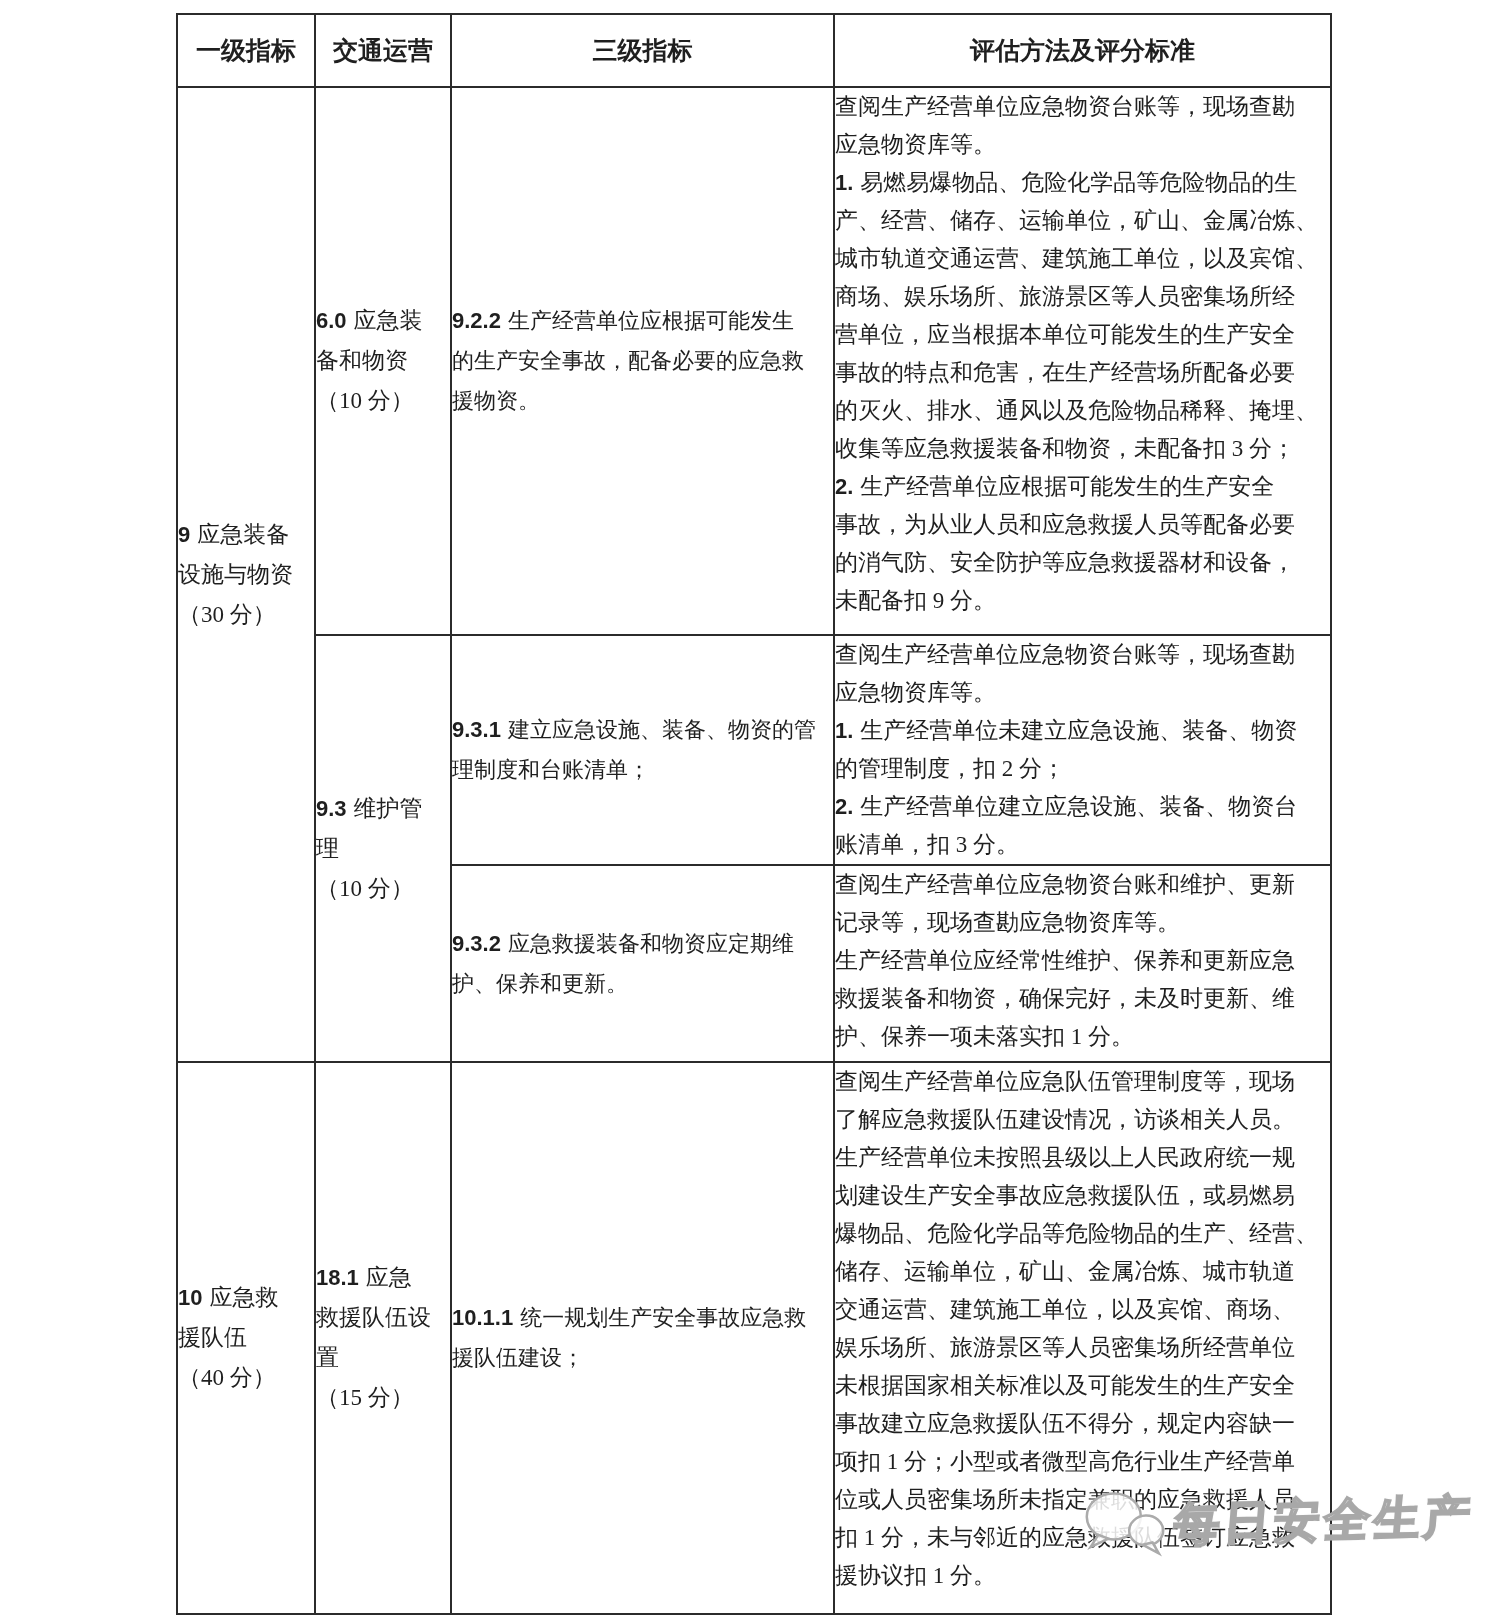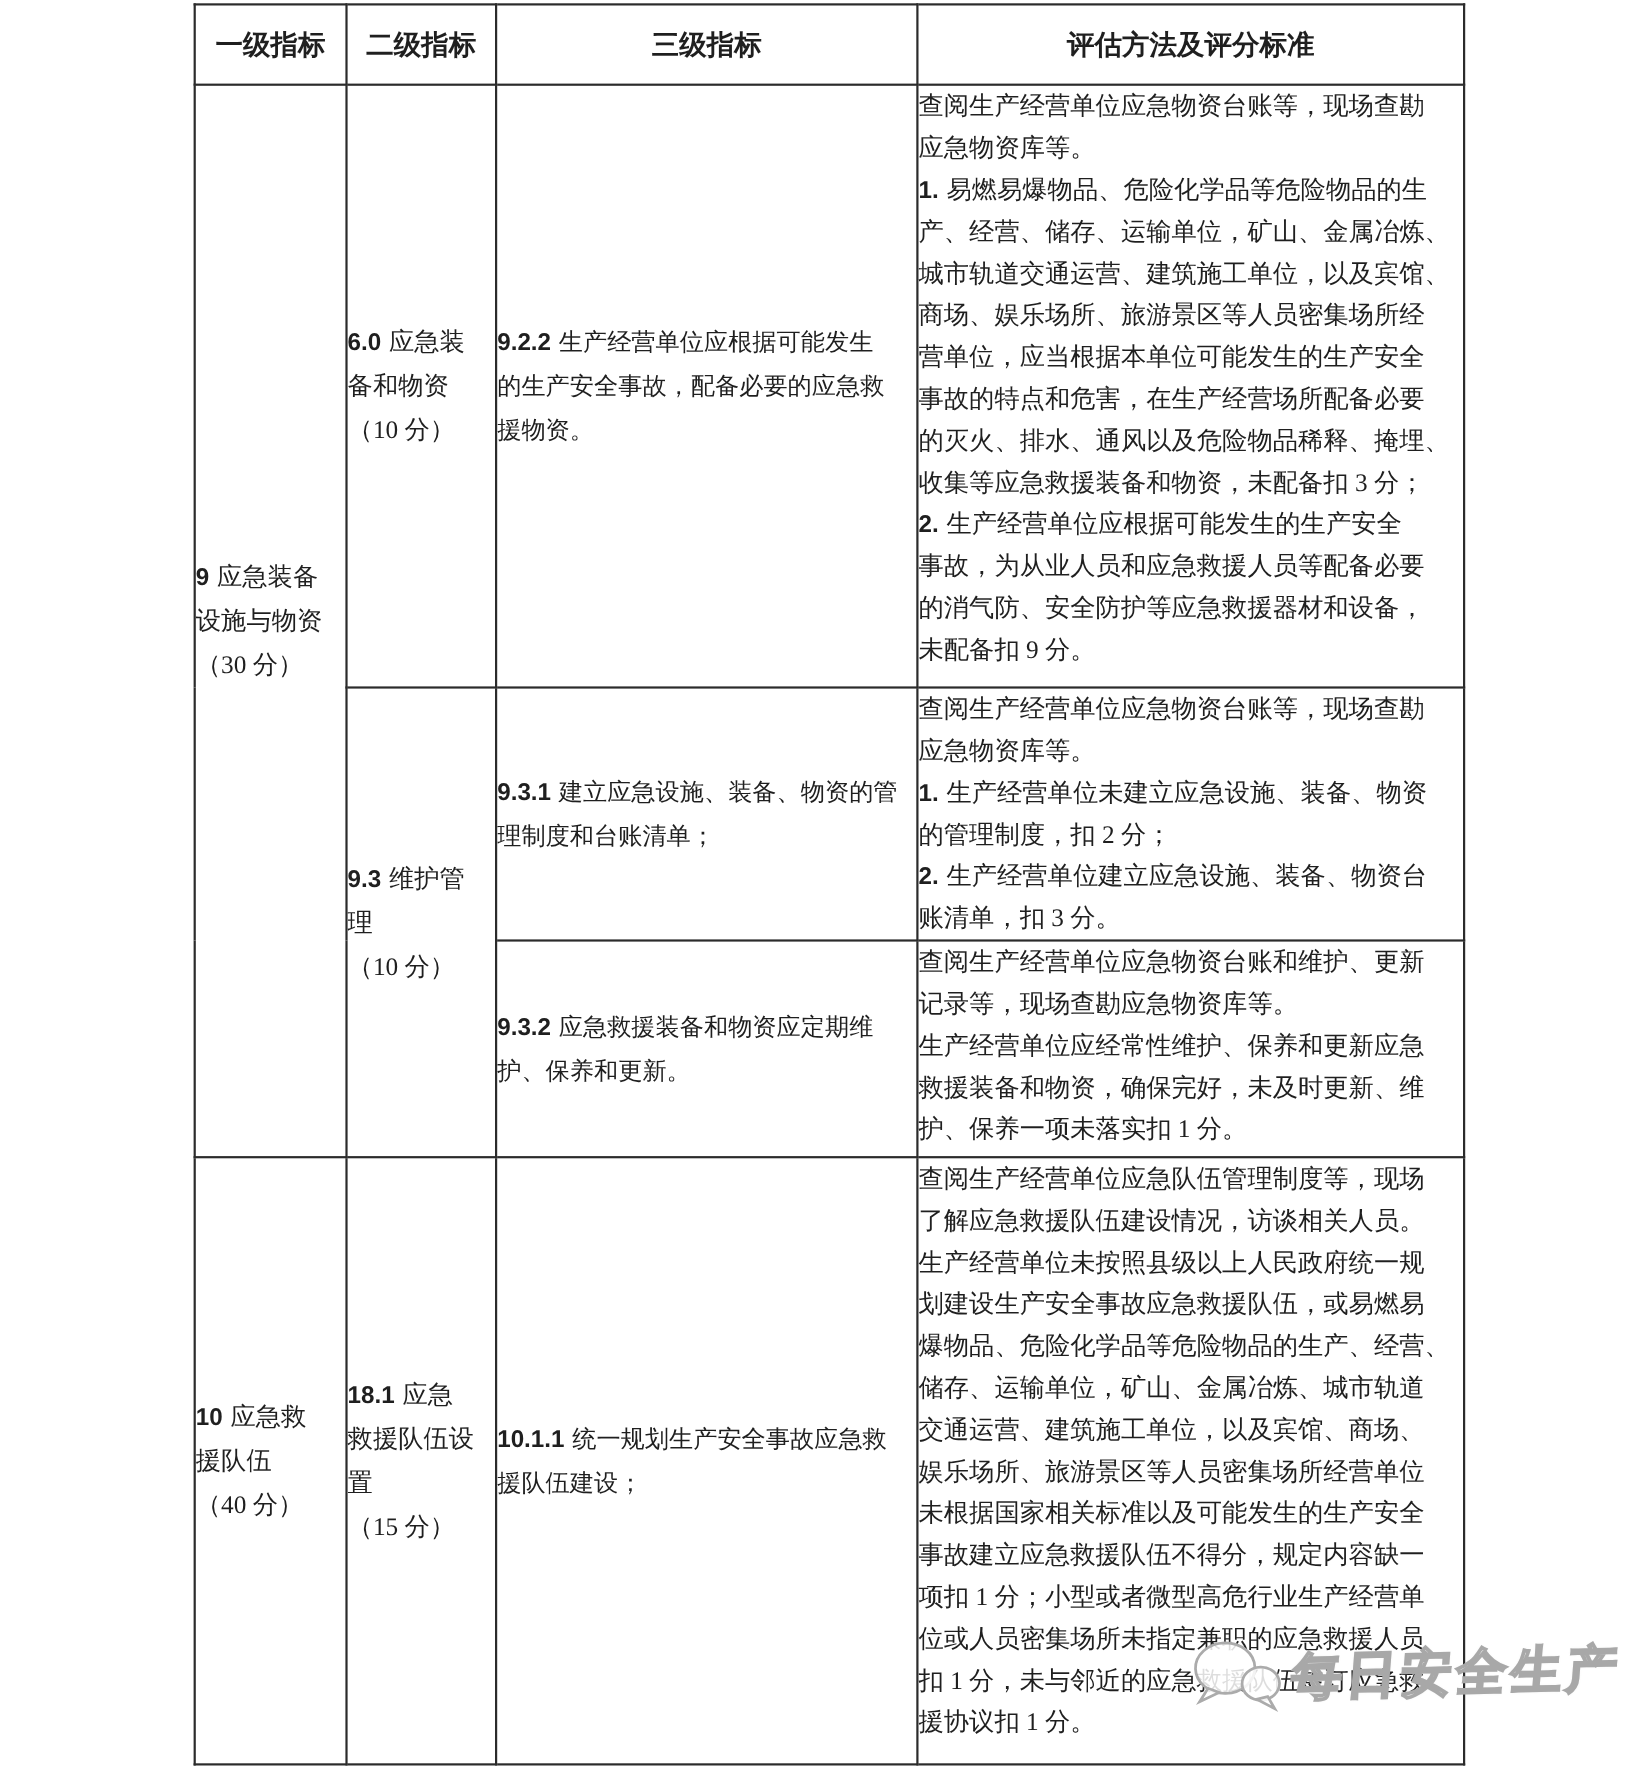--- a/index.html
+++ b/index.html
@@ -8,21 +8,21 @@
     width:1488px;
     height:1622px;
     background:#ffffff;
     overflow:hidden;
     font-family:"Liberation Serif","DejaVu Serif",serif;
     color:#1f1f1f;
   }
   table.assess{
     position:absolute;
     left:176px;
-    top:3px;
+    top:13px;
     width:1154px;
     border-collapse:collapse;
     table-layout:fixed;
     border-radius:30px;
   }
   table.assess td,table.assess th{
     border:2px solid #2b2b2b;
     padding:0;
     box-sizing:border-box;
   }
@@ -98,21 +98,21 @@
     <colgroup>
       <col style="width:138px">
       <col style="width:136px">
       <col style="width:383px">
       <col style="width:497px">
     </colgroup>
 
     <tbody>
         <tr class="h-header">
       <th class="hcell">一级指标</th>
-      <th class="hcell">二级指标</th>
+      <th class="hcell">交通运营</th>
       <th class="hcell">三级指标</th>
       <th class="hcell">评估方法及评分标准</th>
     </tr>
 
     <tr class="r1">
       <td class="c1" rowspan="3">
         <b class="num">9</b><span class="txt">应急装备
 设施与物资
 （30 分）</span>
       </td>

